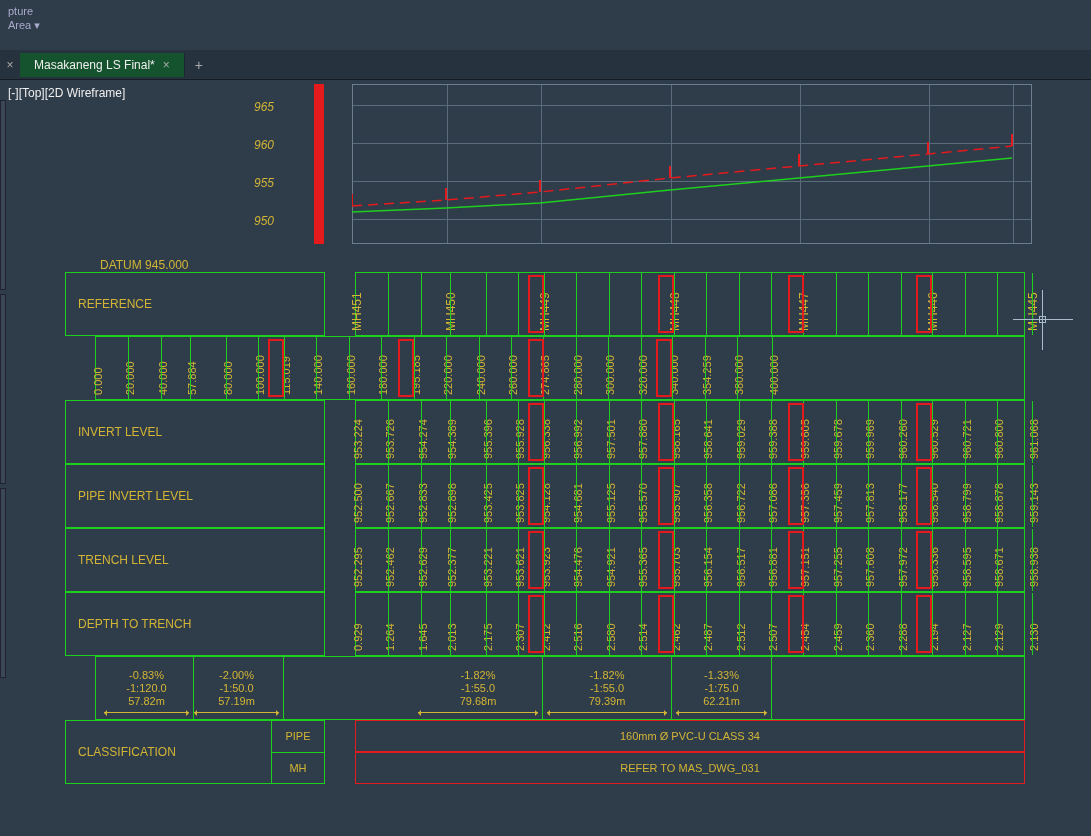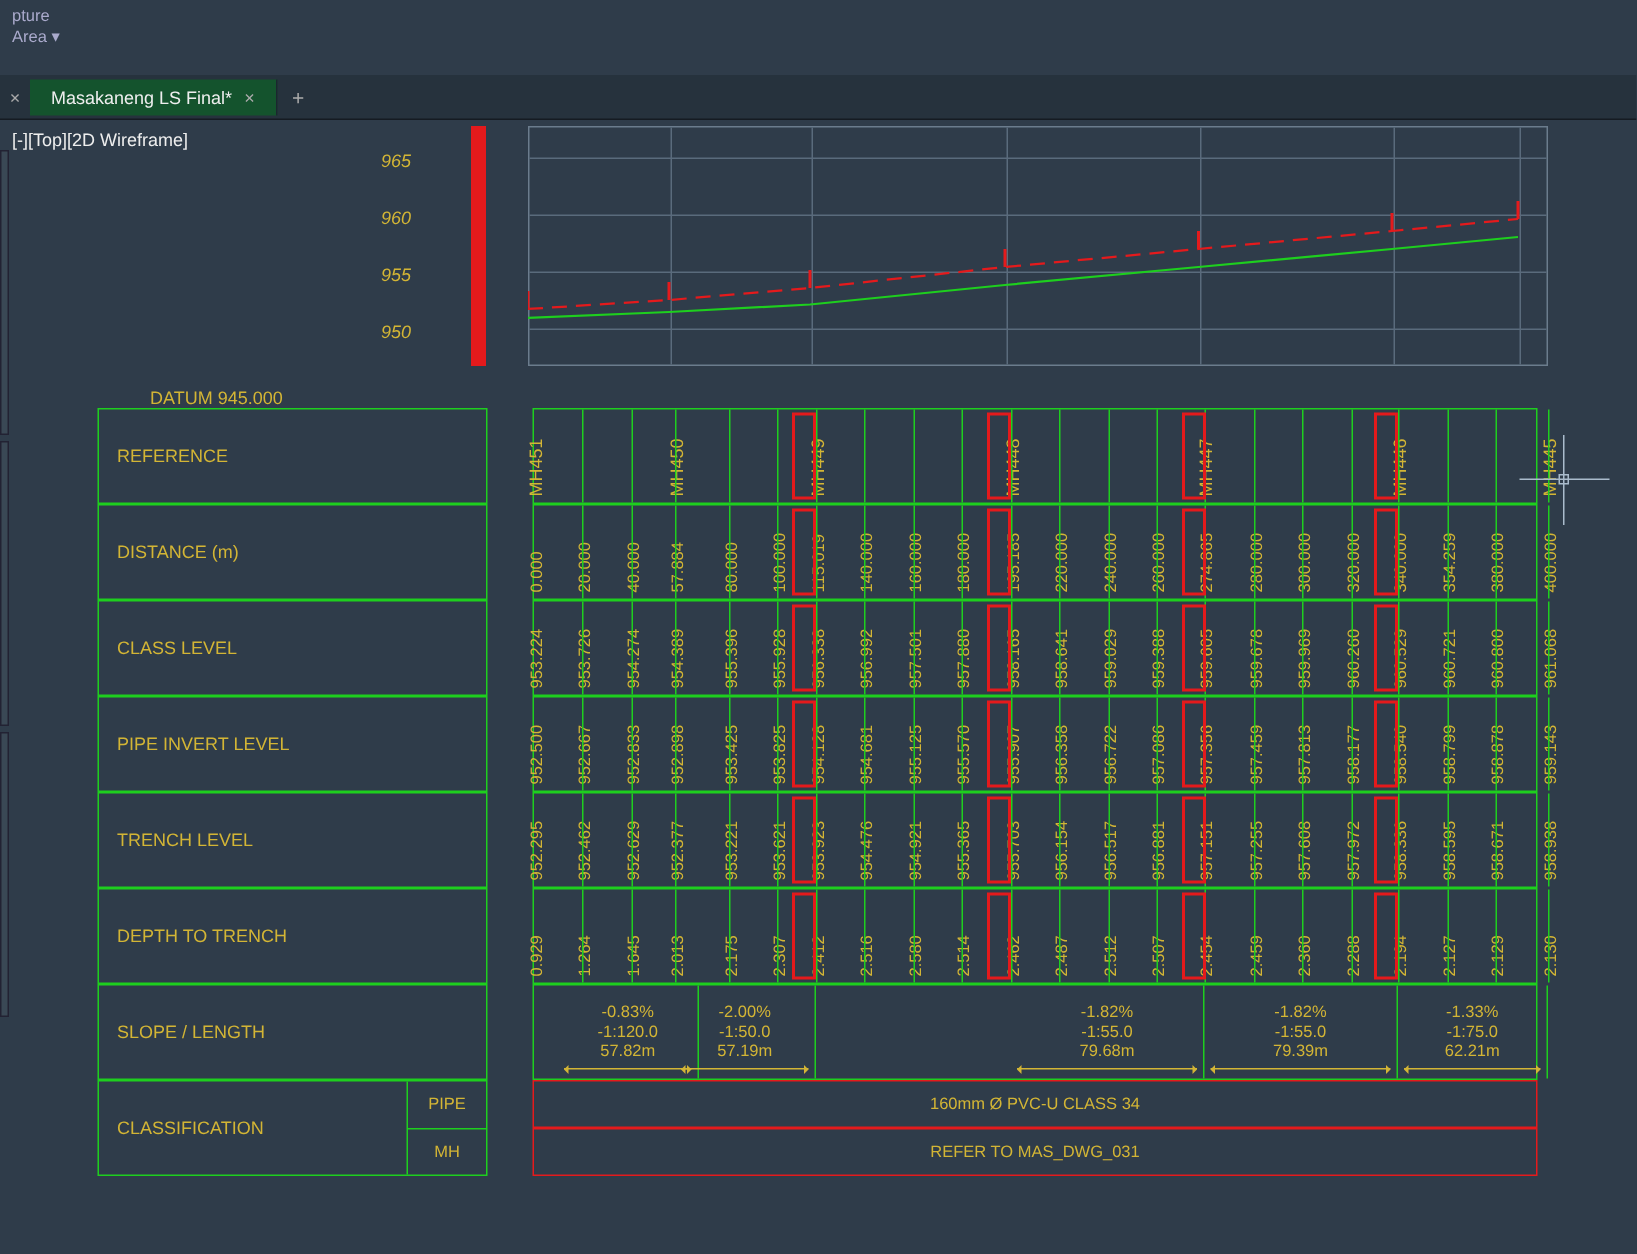--- a/index.html
+++ b/index.html
@@ -350,21 +350,20 @@
           <div class="col-divider" style="left: 641px;"></div>
           <div class="col-divider" style="left: 676px;"></div>
           <div class="red-box" style="left: 172px;"></div>
           <div class="red-box" style="left: 302px;"></div>
           <div class="red-box" style="left: 432px;"></div>
           <div class="red-box" style="left: 560px;"></div>
         </div>
     </div>
 
     <div class="row">
-      <div class="row-label">DISTANCE (m)</div>
       <div class="gap"></div>
       <div class="row-data" id="row-distance">
           <span class="vert-txt" style="left: -2px;">0.000</span>
           <span class="vert-txt" style="left: 30px;">20.000</span>
           <span class="vert-txt" style="left: 63px;">40.000</span>
           <span class="vert-txt" style="left: 92px;">57.884</span>
           <span class="vert-txt" style="left: 128px;">80.000</span>
           <span class="vert-txt" style="left: 160px;">100.000</span>
           <span class="vert-txt" style="left: 186px;">115.019</span>
           <span class="vert-txt" style="left: 218px;">140.000</span>
@@ -404,21 +403,21 @@
           <div class="col-divider" style="left: 641px;"></div>
           <div class="col-divider" style="left: 676px;"></div>
           <div class="red-box" style="left: 172px;"></div>
           <div class="red-box" style="left: 302px;"></div>
           <div class="red-box" style="left: 432px;"></div>
           <div class="red-box" style="left: 560px;"></div>
         </div>
     </div>
 
     <div class="row">
-      <div class="row-label">CLASS LEVEL</div>
+      <div class="row-label">INVERT LEVEL</div>
       <div class="gap"></div>
       <div class="row-data" id="row-ground">
           <span class="vert-txt" style="left: -2px;">953.224</span>
           <span class="vert-txt" style="left: 30px;">953.726</span>
           <span class="vert-txt" style="left: 63px;">954.274</span>
           <span class="vert-txt" style="left: 92px;">954.389</span>
           <span class="vert-txt" style="left: 128px;">955.396</span>
           <span class="vert-txt" style="left: 160px;">955.928</span>
           <span class="vert-txt" style="left: 186px;">956.338</span>
           <span class="vert-txt" style="left: 218px;">956.992</span>
@@ -620,24 +619,23 @@
           <div class="col-divider" style="left: 641px;"></div>
           <div class="col-divider" style="left: 676px;"></div>
           <div class="red-box" style="left: 172px;"></div>
           <div class="red-box" style="left: 302px;"></div>
           <div class="red-box" style="left: 432px;"></div>
           <div class="red-box" style="left: 560px;"></div>
         </div>
     </div>
 
     <div class="row slope">
-      <div class="row-label">SLOPE / LENGTH</div>
       <div class="gap"></div>
       <div class="row-data" id="row-slope">
-          <div class="slope-cell" style="left: 16px; width: 94px;">
+          <div class="slope-cell" style="left: 4px; width: 94px;">
             <span>-0.83%</span>
             <span>-1:120.0</span>
             <span>57.82m</span>
             <div class="slope-arrow-line"></div>
           </div>
           <div class="slope-cell" style="left: 94px; width: 94px;">
             <span>-2.00%</span>
             <span>-1:50.0</span>
             <span>57.19m</span>
             <div class="slope-arrow-line"></div>

